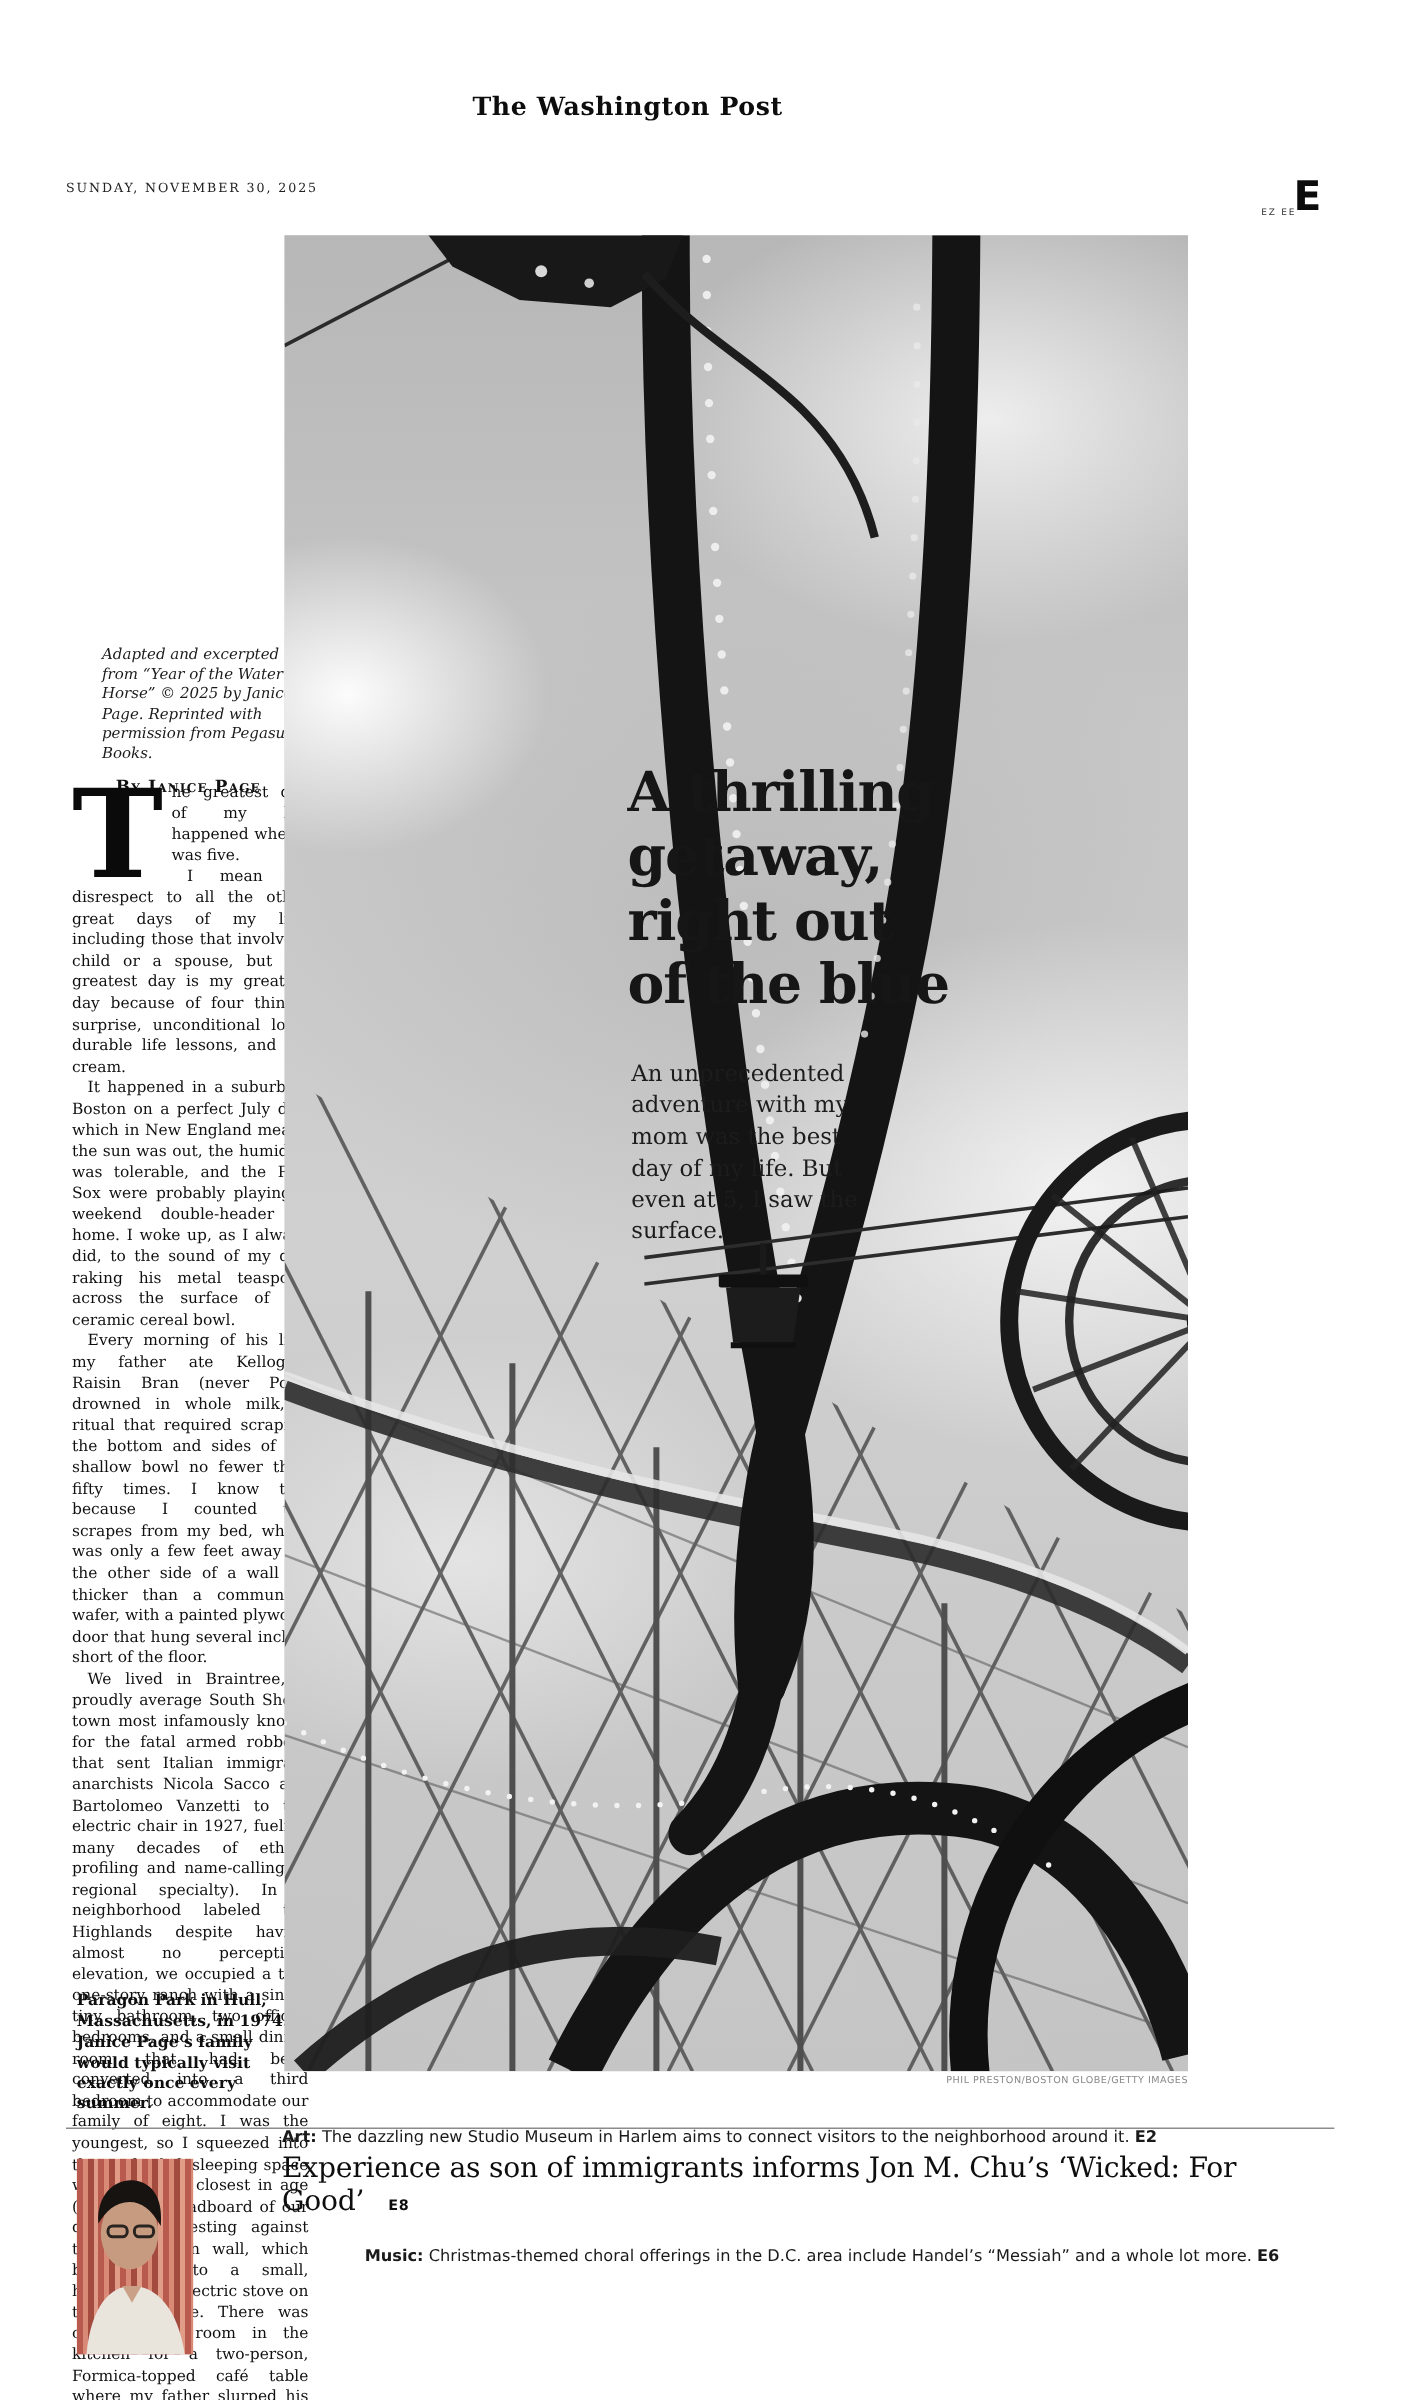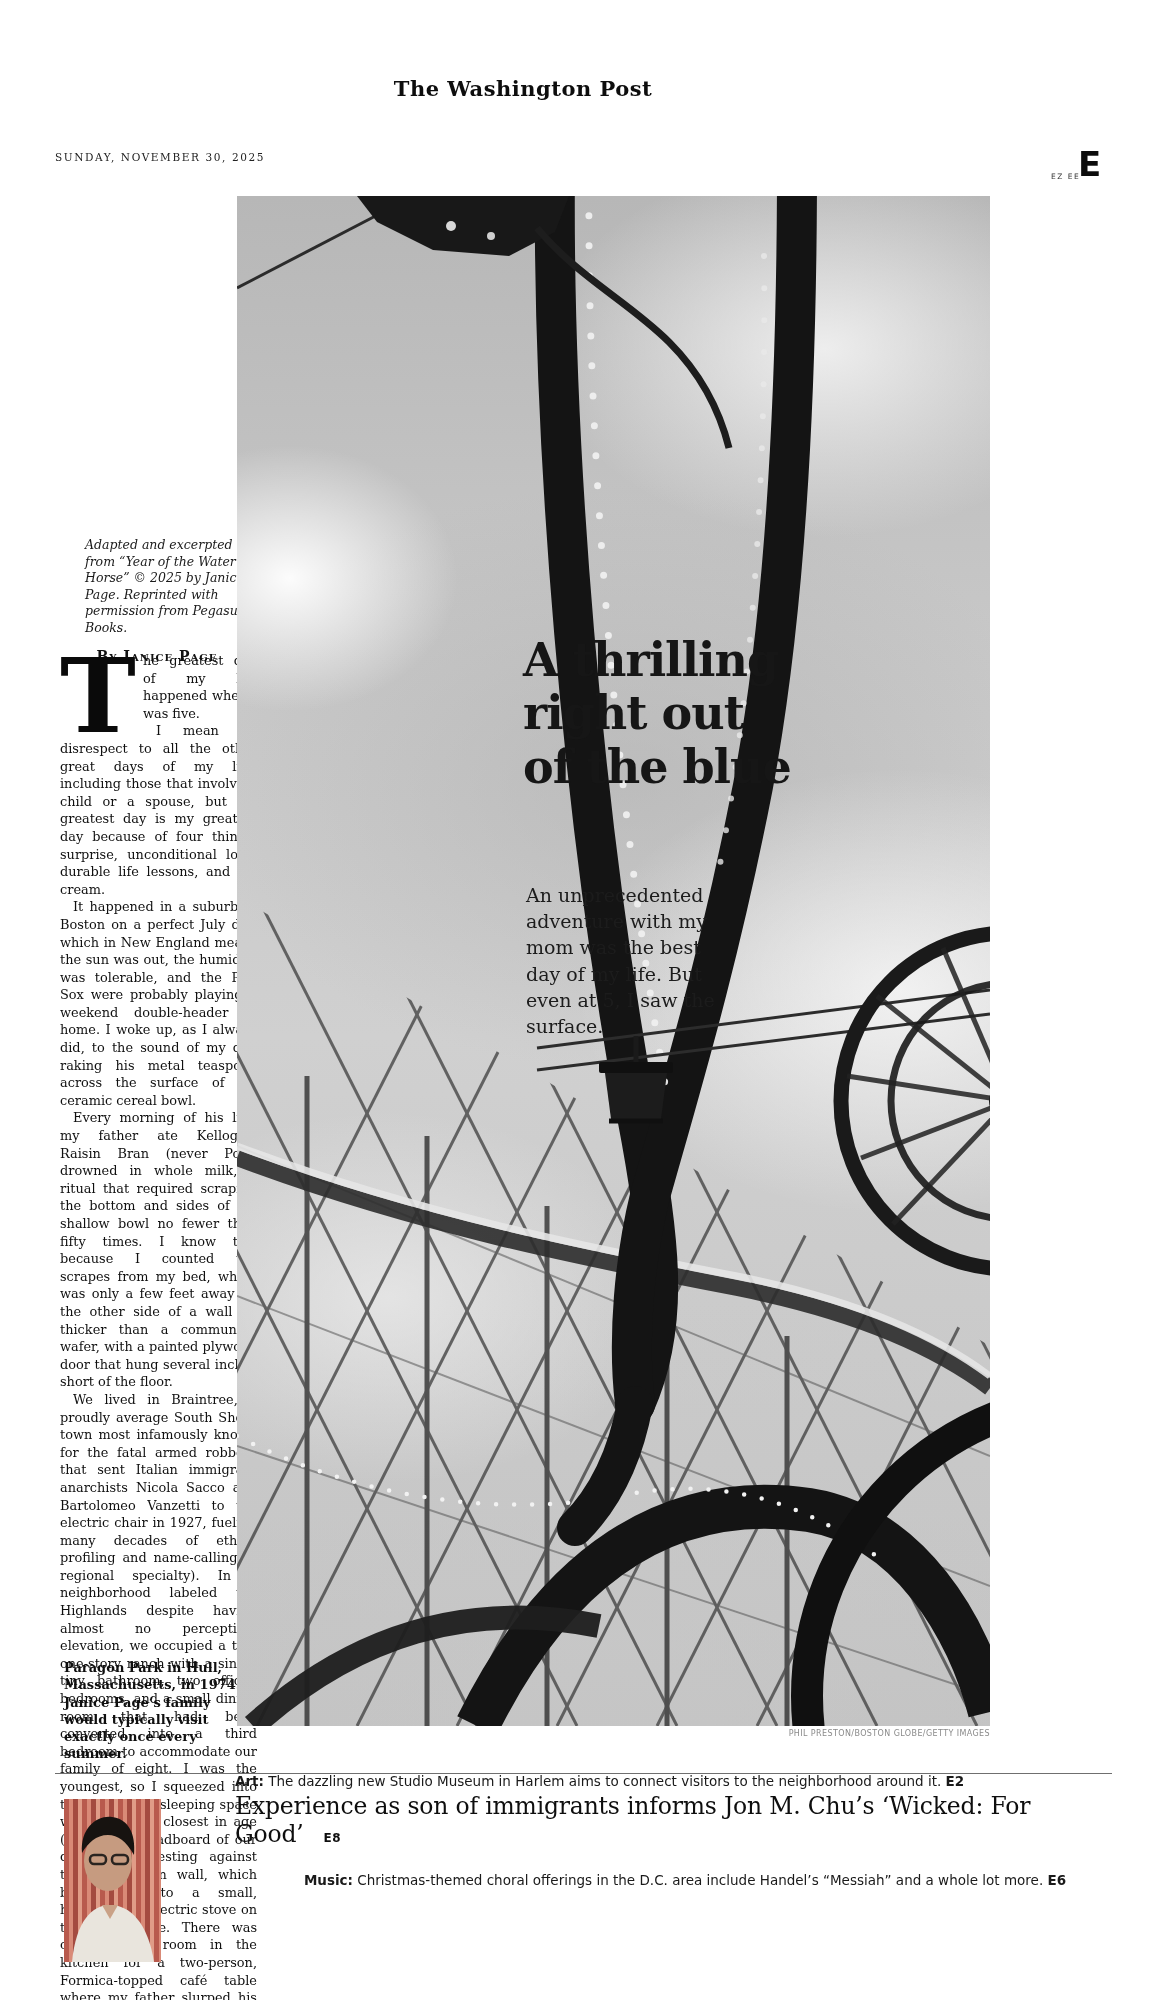--- a/index.html
+++ b/index.html
@@ -165,20 +165,21 @@
         <line x1="772" y1="905" x2="624" y2="962" stroke="#222" stroke-width="5" opacity="0.85"></line>
         <line x1="772" y1="905" x2="656" y2="1028" stroke="#222" stroke-width="5" opacity="0.85"></line>
         <line x1="772" y1="905" x2="640" y2="800" stroke="#222" stroke-width="5" opacity="0.85"></line>
         <line x1="772" y1="905" x2="706" y2="752" stroke="#222" stroke-width="5" opacity="0.85"></line>
       </g>
       <circle cx="870" cy="1500" r="300" fill="none" stroke="#101010" stroke-width="32"></circle>
     </svg>
 
     <div class="photo-headline">
       <div>A thrilling</div>
+      <div>getaway,</div>
       <div>right out</div>
       <div>of the blue</div>
     </div>
     <div class="photo-deck">An unprecedented adventure with my mom was the best day of my life. But even at 5, I saw the surface.</div>
   </div>
 
   <div class="photo-credit">PHIL PRESTON/BOSTON GLOBE/GETTY IMAGES</div>
 
   <div class="rule"></div>
 

